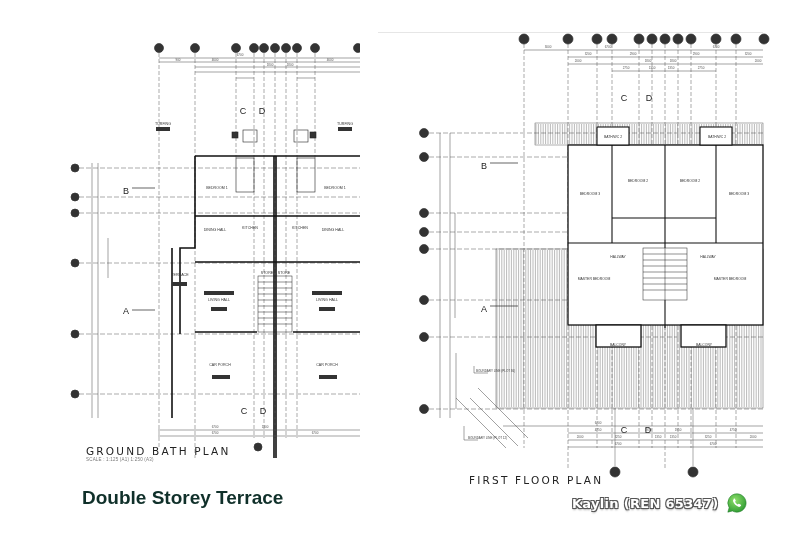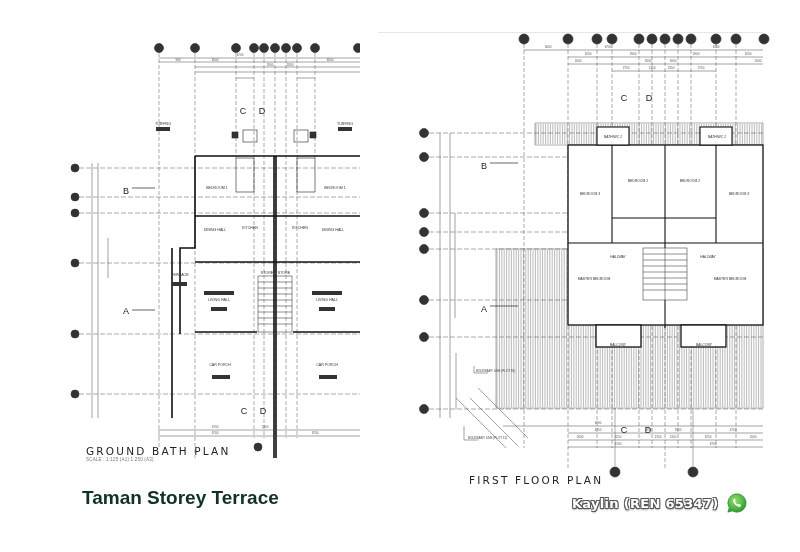--- a/index.html
+++ b/index.html
@@ -682,21 +682,21 @@
       <circle cx="237" cy="444" r="5"></circle>
         <text x="237" y="446" stroke="none">3a</text>
       <circle cx="315" cy="444" r="5"></circle>
         <text x="315" y="446" stroke="none">8a</text>
     </g>
   </svg>
 </div>
 <div class="plan-title" id="first-title">FIRST FLOOR PLAN</div>
 
 <div class="caption">
-  <div>Taman Storey Terrace</div>
+  <div>Double Storey Terrace</div>
 </div>
 
 <div class="agent">
   <span class="agent-name">Kaylin (REN 65347)</span>
   <svg class="wa-icon" viewBox="0 0 24 24">
     <defs>
       <radialGradient id="wag" cx="40%" cy="35%" r="70%">
         <stop offset="0%" stop-color="#8fe06b"></stop>
         <stop offset="100%" stop-color="#2e9a32"></stop>
       </radialGradient>

